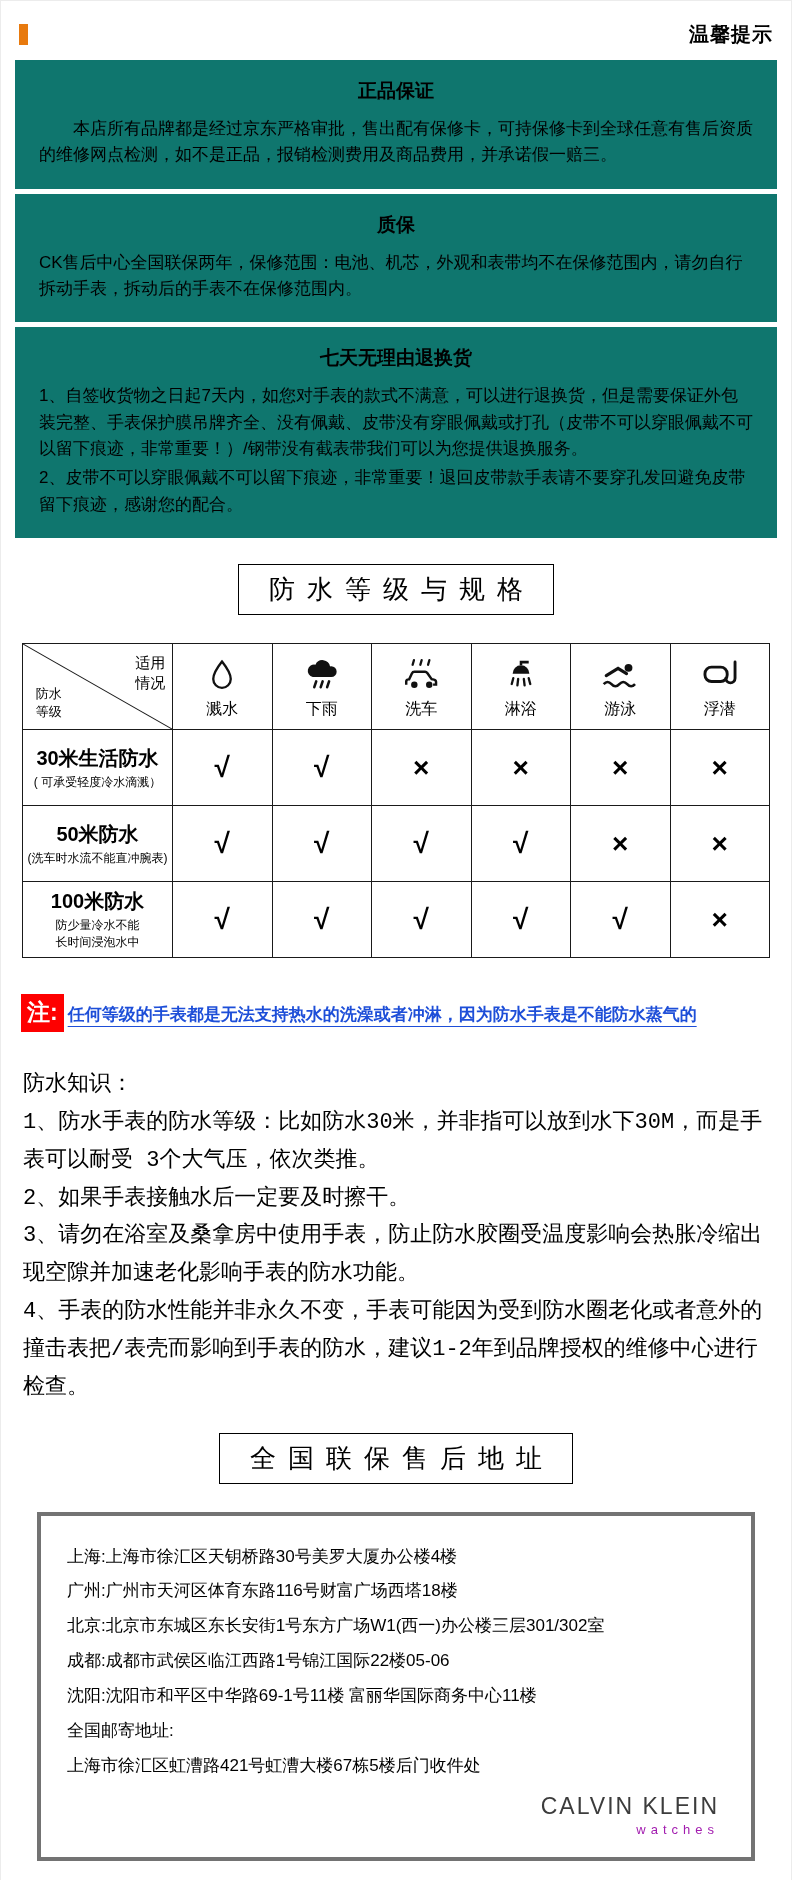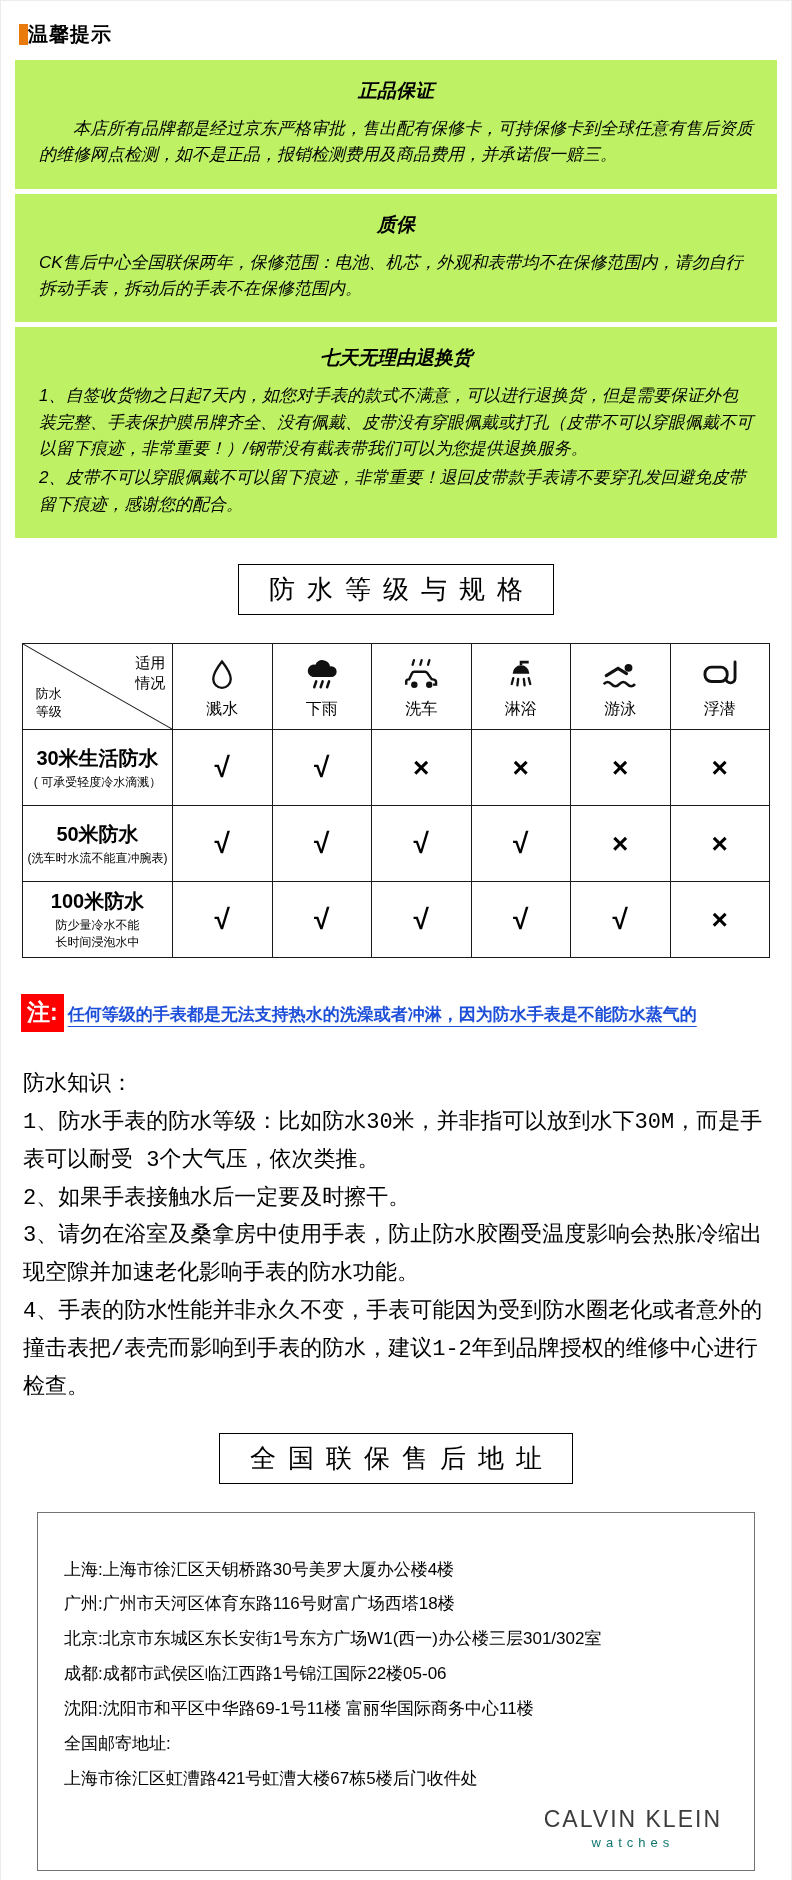--- a/index.html
+++ b/index.html
@@ -13,26 +13,26 @@
   }
   .page {
     width: 792px;
     min-height: 1880px;
     border: 1px solid #ececec;
     padding-bottom: 60px;
     background: #fff;
   }
 
   
-  .page-header { display: flex; align-items: center; gap: 0; padding: 20px 18px 12px; }
+  .page-header { display: flex; align-items: center; gap: 25px; padding: 20px 18px 12px; justify-content: space-between; }
   .accent-square { width: 9px; height: 21px; background: #e87a0e; flex: 0 0 auto; }
   .page-title { font-size: 20px; font-weight: bold; letter-spacing: 1px; }
 
   
-  .notice { margin: 0 14px 5px; background: #bef264; padding: 18px 24px 20px; font-style: italic; }
+  .notice { margin: 0 14px 5px; background: #0f766e; padding: 18px 24px 20px; }
   .notice-title { text-align: center; font-size: 19px; font-weight: bold; margin-bottom: 12px; }
   .notice-text { font-size: 17px; line-height: 1.55; }
   .notice-text.indent { text-indent: 2em; }
   .notice-text + .notice-text { margin-top: 3px; }
 
   
   .section-title-box {
     width: fit-content;
     margin: 26px auto 0;
     border: 1px solid #000;
@@ -65,26 +65,26 @@
     color: #1d4ed8; font-size: 17px; font-weight: bold; line-height: 1.4;
     margin-left: 4px; padding-top: 9px;
     text-decoration: underline; text-underline-offset: 6px;
   }
 
   
   .knowledge { margin: 34px 22px 0; font-size: 22px; line-height: 1.72; font-family: Liberation Mono, monospace; }
   .knowledge p { margin: 0; }
 
   
-  .address-box { margin: 28px 36px 0; border: 1px solid #737373; padding: 40px 26px 14px; }
+  .address-box { margin: 28px 36px 0; border: 4px solid #737373; padding: 24px 26px 14px; }
   .address-line { font-size: 17px; line-height: 2.05; }
   .logo-row { display: flex; justify-content: flex-end; padding: 10px 6px 6px; }
-  .ck-logo { text-align: center; }
+  .ck-logo { text-align: right; }
   .ck-name { font-size: 23px; letter-spacing: 2px; color: #3c3c3c; font-weight: 400; }
-  .ck-sub { font-size: 13px; letter-spacing: 5px; color: #0f766e; margin-top: 2px; }
+  .ck-sub { font-size: 13px; letter-spacing: 5px; color: #a21caf; margin-top: 2px; }
 
   svg .ink { stroke: #111; }
 </style>
 </head>
 <body>
 
 <div class="page">
 
   <div class="page-header">
     <span class="accent-square"></span>

